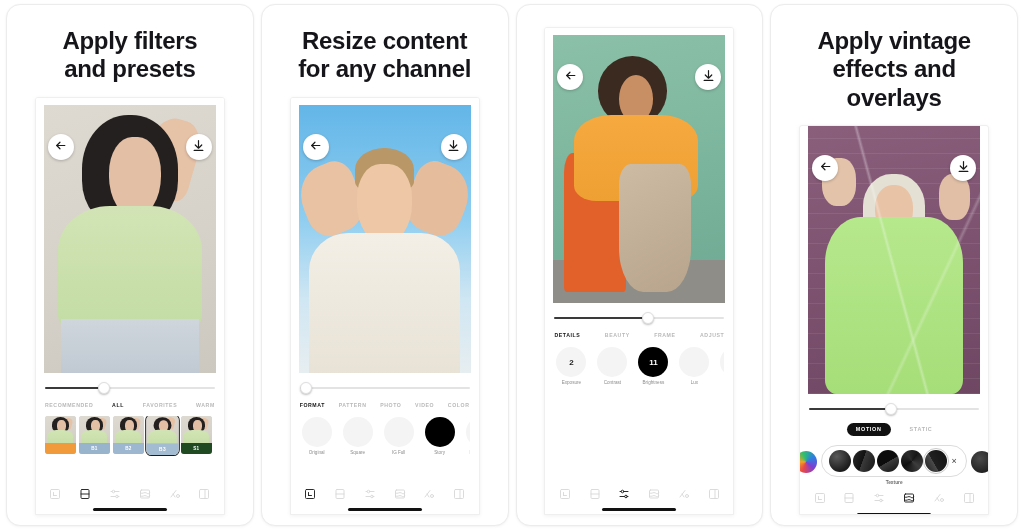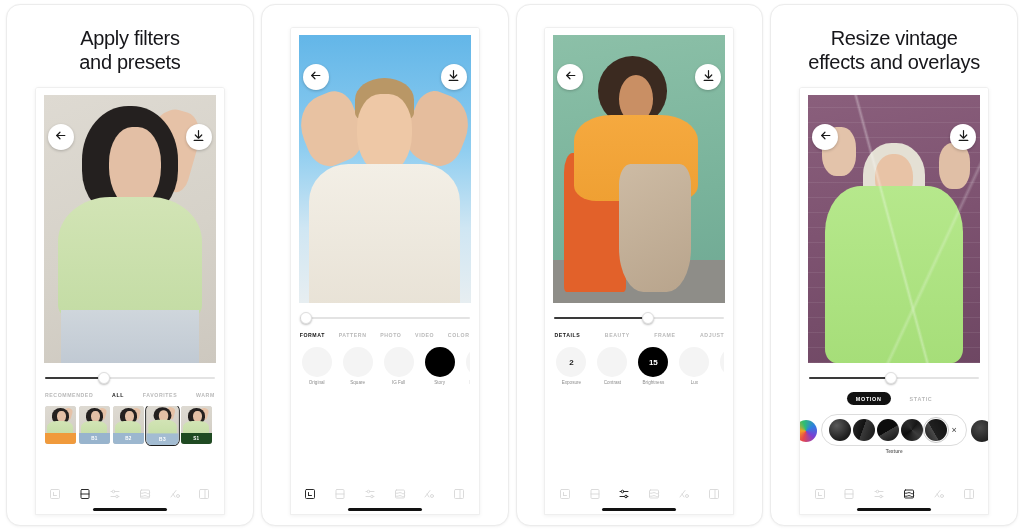--- a/index.html
+++ b/index.html
@@ -24,22 +24,22 @@
     border: 1px solid #ececec;
     box-shadow: 0 1px 3px rgba(0,0,0,.045), 0 0 0 .5px rgba(0,0,0,.015);
     display: flex;
     flex-direction: column;
     align-items: center;
     padding: 22px 12px 10px 12px;
     overflow: hidden;
     position: relative;
   }
   .card-title {
-    font-size: 20px;
-    font-weight: 400;
+    font-size: 24px;
+    font-weight: 700;
     line-height: 1.18;
     color: #16161a;
     text-align: center;
     letter-spacing: -0.3px;
     white-space: pre-line;
     margin-bottom: 13px;
   }
 
   
   .phone {
@@ -377,20 +377,22 @@
                 <rect x="3" y="3" width="18" height="18" rx="2"></rect>
                 <path d="M14 3v18"></path>
               </svg>
             </div>
           </div>
           <div class="home-bar"></div>
         </div>
       </div>
     </div>
     <div class="card">
+      <div class="card-title">Resize content
+for any channel</div>
       <div class="phone">
         <div class="phone-topbar"></div>
         <div class="photo-wrap">
           <div class="photo p2">
             <div class="sh ph-bg"></div>
             <div class="sh armL"></div>
             <div class="sh armR"></div>
             <div class="sh hair"></div>
             <div class="sh face"></div>
             <div class="sh shirt"></div>
@@ -572,21 +574,21 @@
                     <path d="M5 8l1.6 1"></path>
                     <path d="M5 16l1.6-1"></path>
                     <path d="M19 8l-1.6 1"></path>
                     <path d="M19 16l-1.6-1"></path>
                   </svg></span>
               </div>
               <div class="tool-label">Contrast</div>
             </div>
             <div class="tool active">
               <div class="bubble">
-                <span class="num">15</span>
+                <span class="num">11</span>
               </div>
               <div class="tool-label">Brightness</div>
             </div>
             <div class="tool">
               <div class="bubble">
                 <span class=""><svg viewBox="0 0 24 24" fill="none" stroke="currentColor" stroke-width="1.7">
                     <circle cx="12" cy="12" r="8"></circle>
                     <circle cx="12" cy="12" r="4"></circle>
                     <circle cx="12" cy="12" r="1.2"></circle>
                   </svg></span>
@@ -640,21 +642,21 @@
                 <rect x="3" y="3" width="18" height="18" rx="2"></rect>
                 <path d="M14 3v18"></path>
               </svg>
             </div>
           </div>
           <div class="home-bar"></div>
         </div>
       </div>
     </div>
     <div class="card">
-      <div class="card-title">Resize vintage
+      <div class="card-title">Apply vintage
 effects and overlays</div>
       <div class="phone">
         <div class="phone-topbar"></div>
         <div class="photo-wrap">
           <div class="photo p4">
             <div class="sh ph-bg"></div>
             <div class="sh brick"></div>
             <div class="sh handL"></div>
             <div class="sh handR"></div>
             <div class="sh hair"></div>

